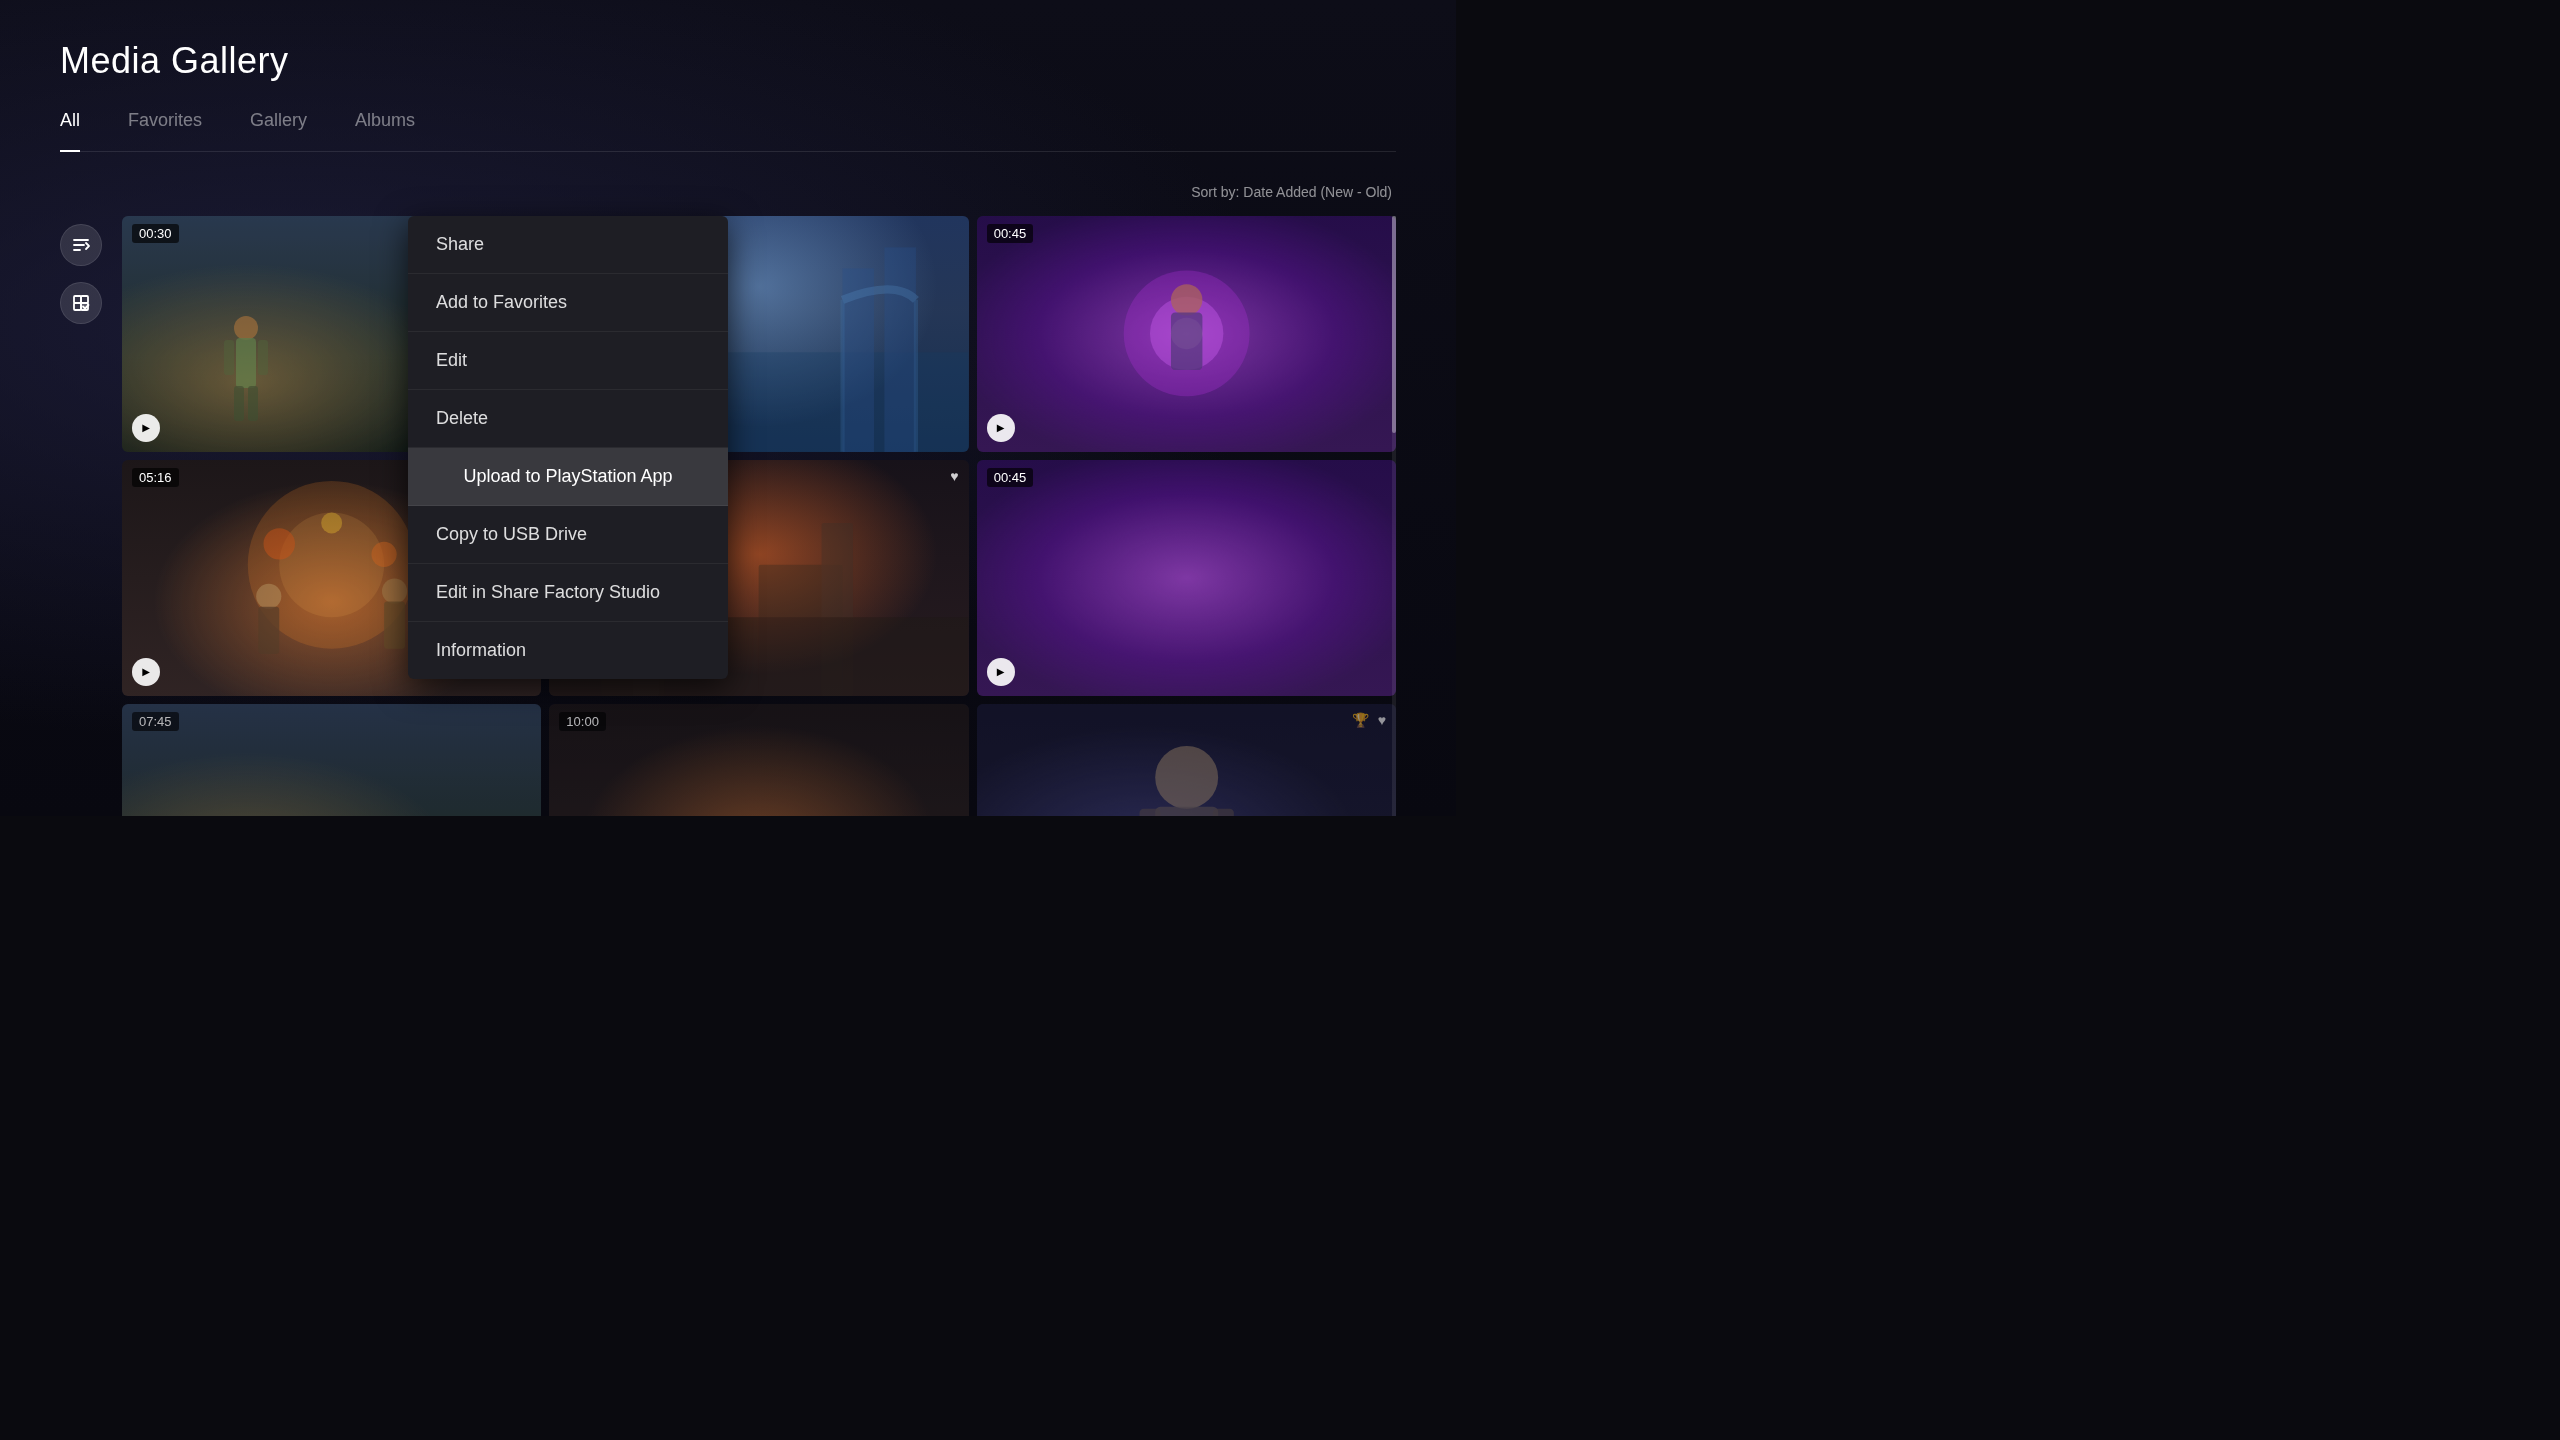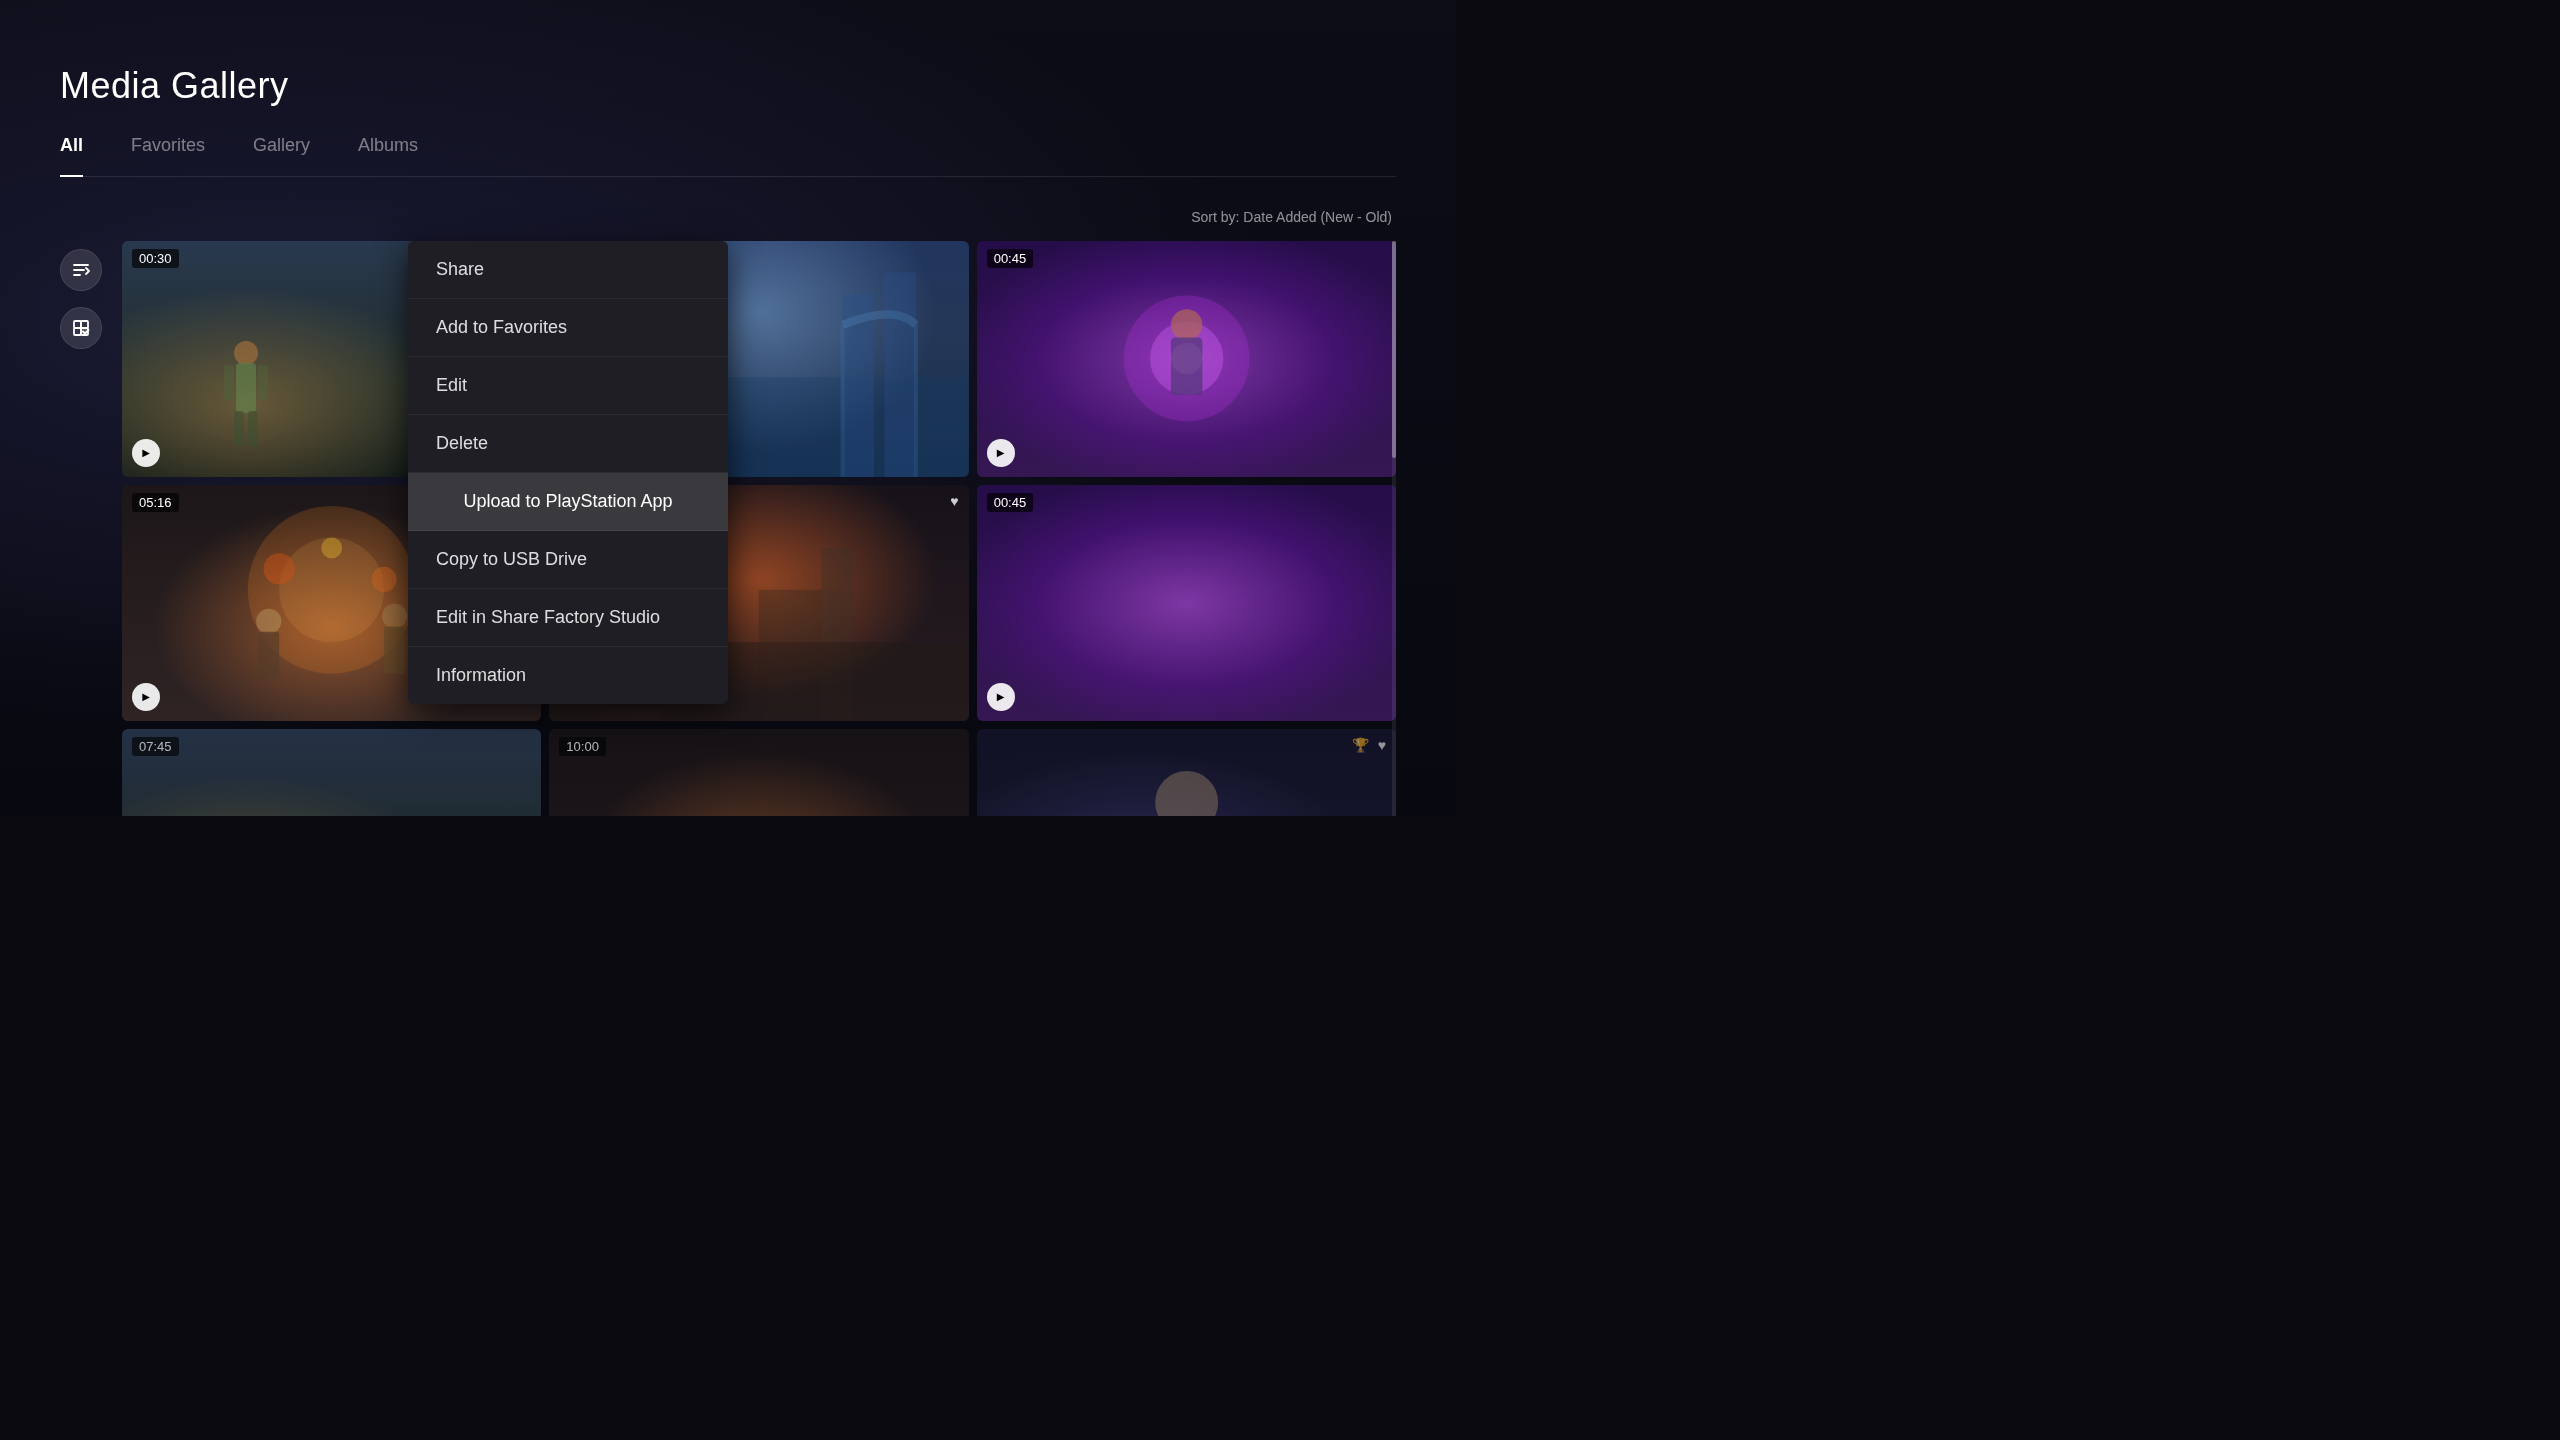--- a/index.html
+++ b/index.html
@@ -20,21 +20,20 @@
       top: 0; left: 0; right: 0; bottom: 0;
       background: radial-gradient(ellipse at 20% 40%, rgba(30,30,60,0.8) 0%, transparent 60%),
                   linear-gradient(to bottom, #0d0d18 0%, #080810 100%);
       z-index: 0;
     }
 
     .main-container {
       position: relative;
       z-index: 1;
       padding: 40px 60px 0 60px;
-      margin-top: 25px;
     }
 
     .page-title {
       font-size: 36px;
       font-weight: 300;
       color: #ffffff;
       margin-bottom: 28px;
       letter-spacing: 0.5px;
     }
 
@@ -50,21 +49,21 @@
     .tab {
       font-size: 18px;
       color: rgba(255,255,255,0.45);
       cursor: pointer;
       padding-bottom: 8px;
       position: relative;
     }
 
     .tab.active {
       color: #ffffff;
-      font-weight: 700;
+      font-weight: 400;
     }
 
     .tab.active::after {
       content: '';
       position: absolute;
       bottom: -13px;
       left: 0;
       right: 0;
       height: 2px;
       background: #fff;

